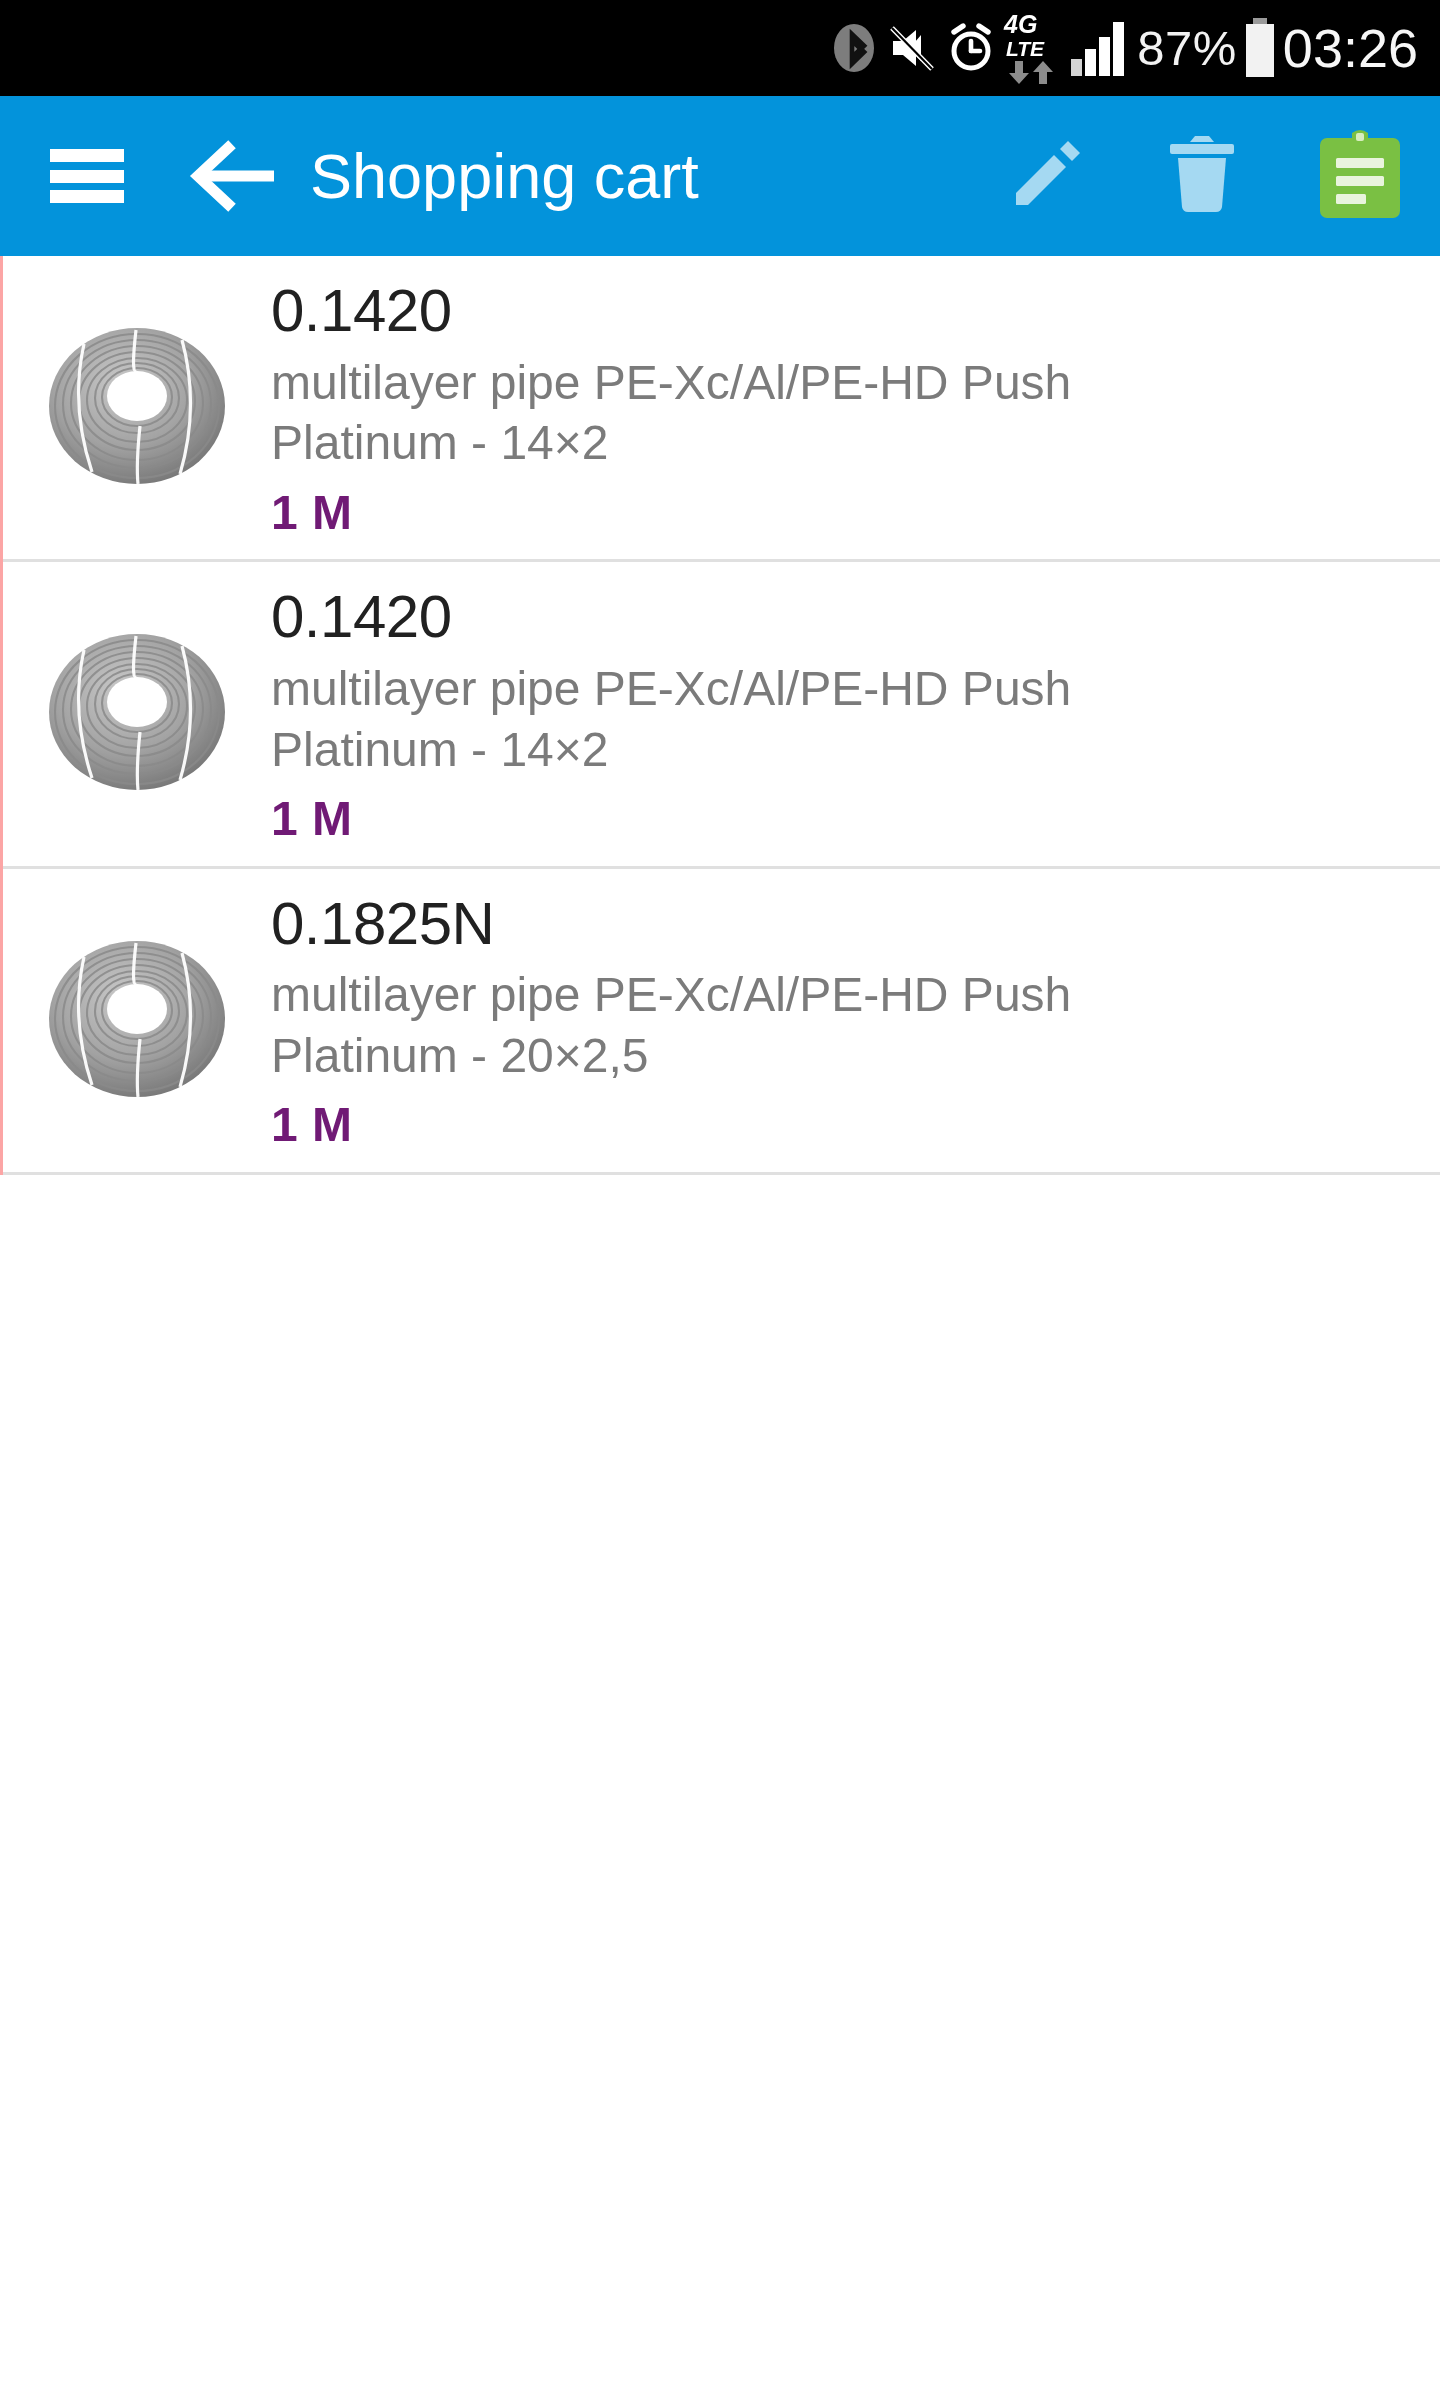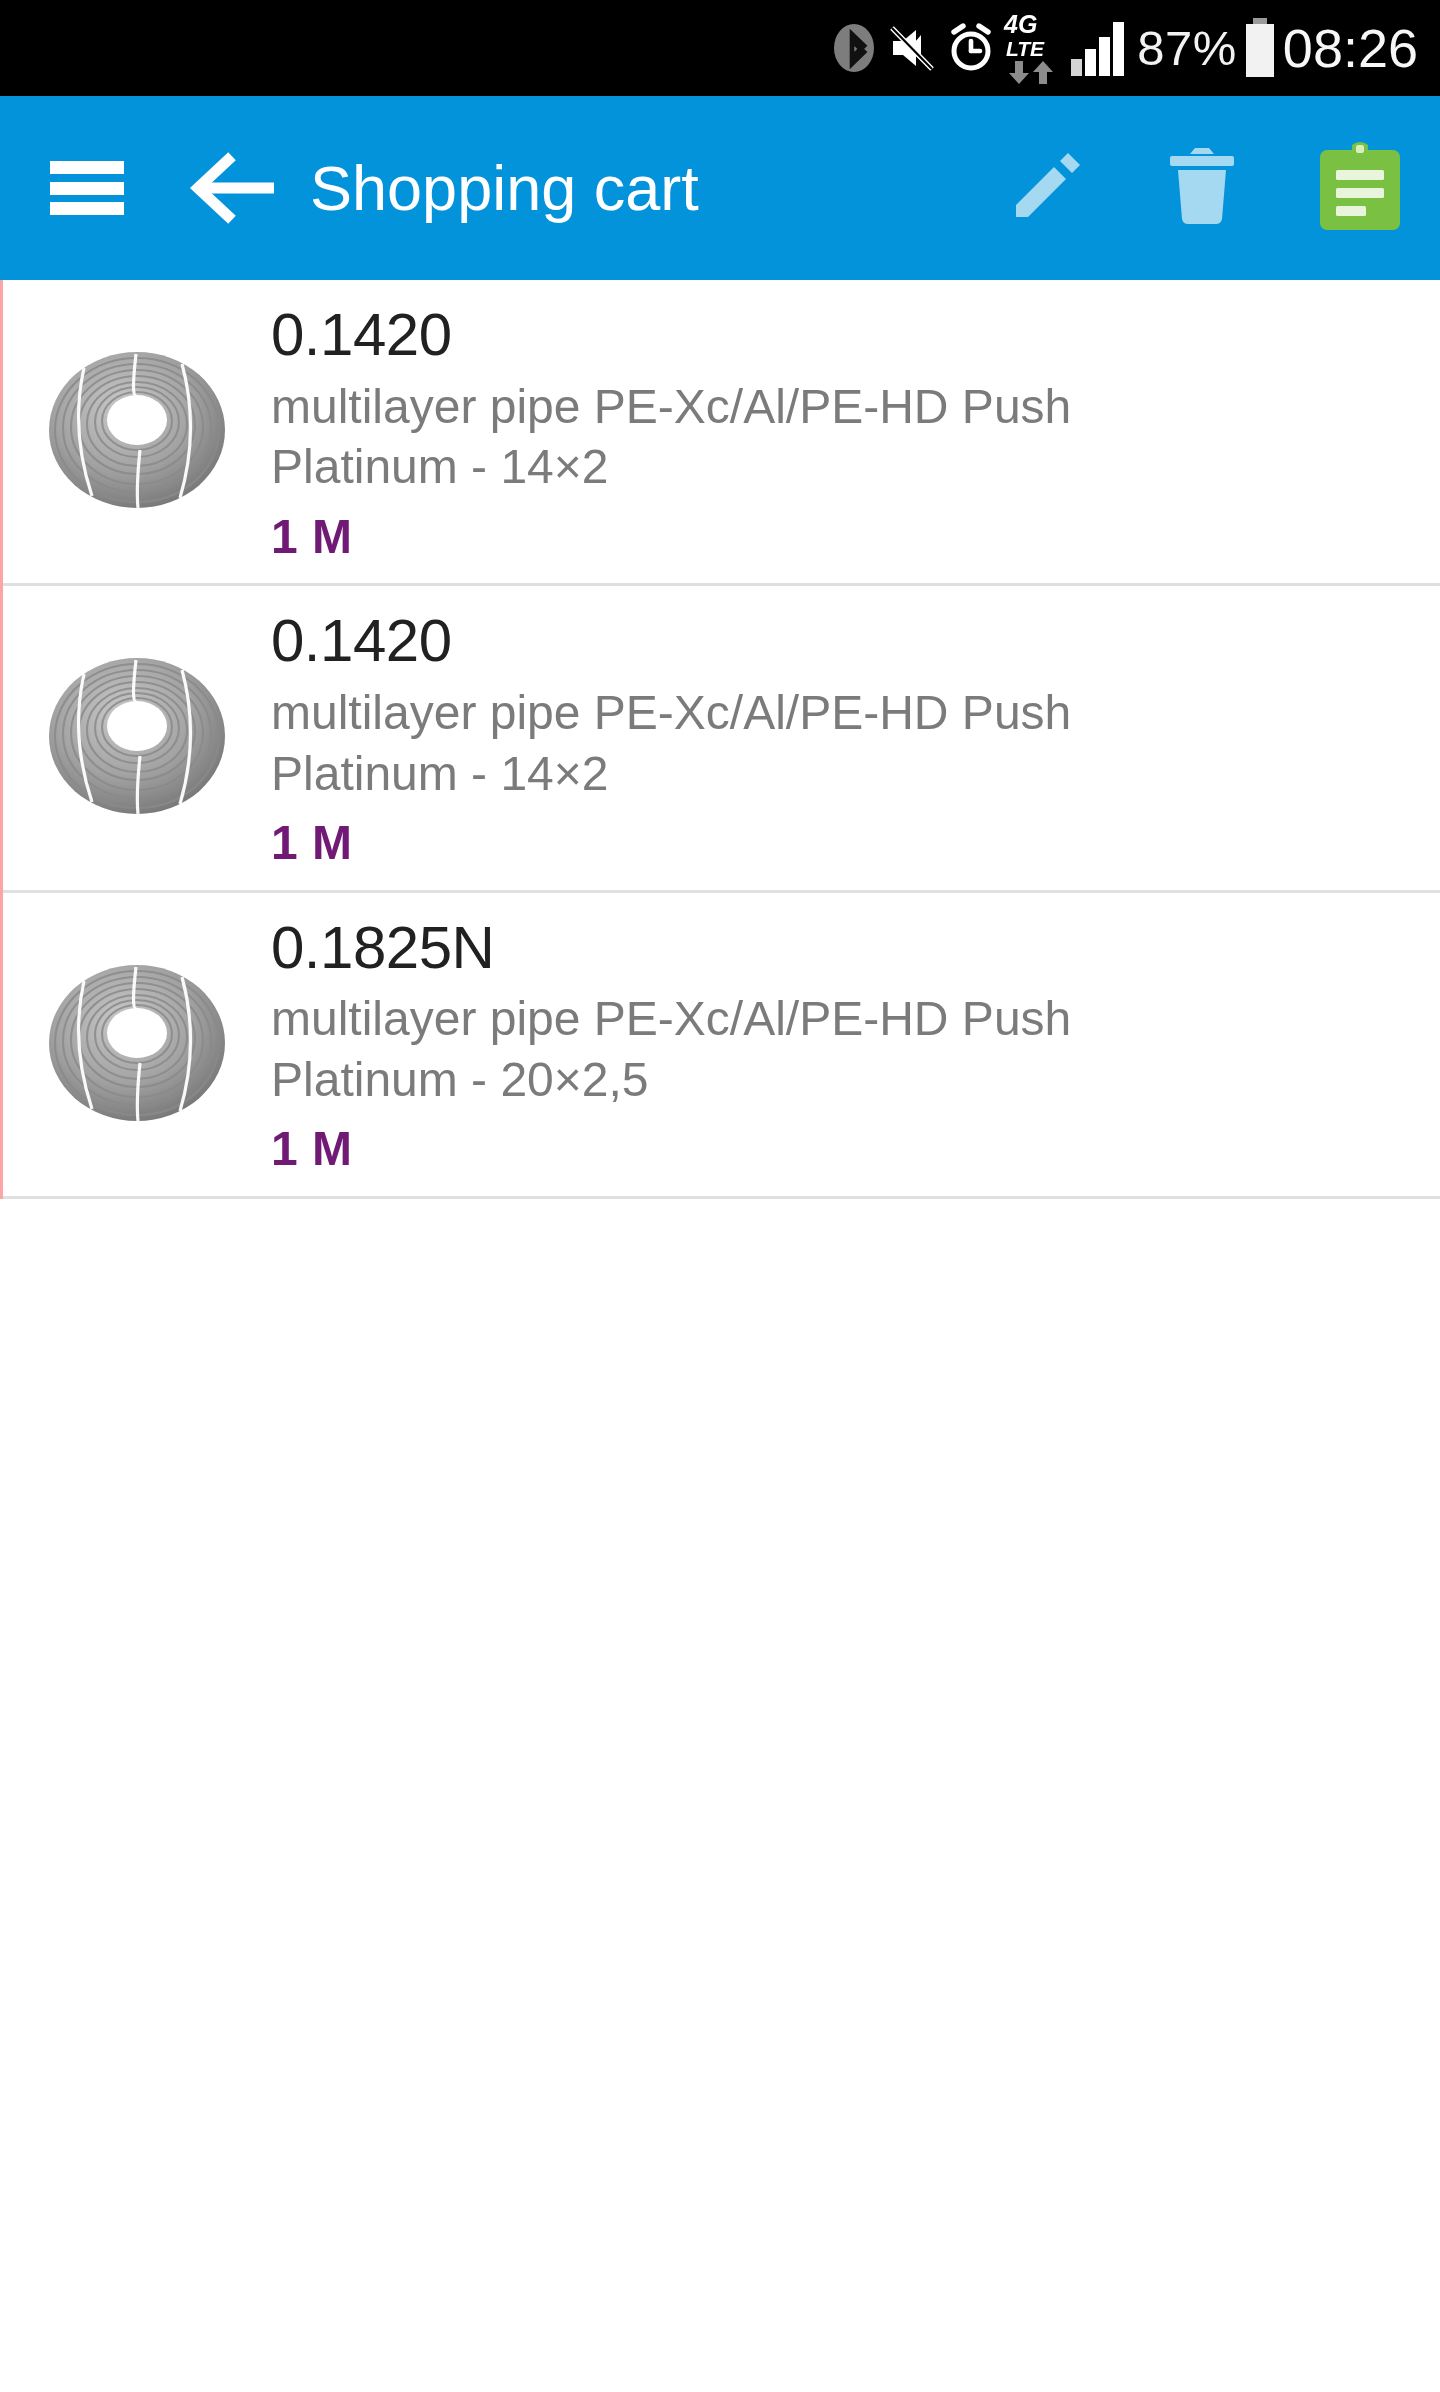--- a/index.html
+++ b/index.html
@@ -19,21 +19,21 @@
   }
   .sb-icon{ display:flex; align-items:center; justify-content:center; }
   .sb-text{
     color:#f2f2f2; font-size:49px; font-weight:400;
     letter-spacing:0.5px; line-height:1;
   }
   .sb-clock{ color:#f7f7f7; font-size:54px; font-weight:400; letter-spacing:0px; line-height:1; }
 
   
   .app-bar{
-    height:184px; background:#0393db;
+    height:160px; background:#0393db;
     display:flex; align-items:center;
     padding-left:50px; padding-right:34px;
   }
   .hamburger{
     width:74px; height:54px;
     display:flex; flex-direction:column; justify-content:space-between;
     cursor:pointer; flex:0 0 auto;
   }
   .hamburger span{ display:block; height:13px; width:100%; background:#ffffff; }
   .back-arrow{ margin-left:62px; flex:0 0 auto; cursor:pointer; display:flex; align-items:center; }
@@ -128,21 +128,21 @@
 
     <span class="sb-text">87%</span>
 
     <span class="sb-icon">
       <svg width="36" height="62" viewBox="0 0 36 62">
         <rect x="11" y="1" width="14" height="7" fill="#9a9a9a"></rect>
         <rect x="4" y="7" width="28" height="53" fill="#f2f2f2"></rect>
       </svg>
     </span>
 
-    <span class="sb-clock">08:26</span>
+    <span class="sb-clock">03:26</span>
   </div>
 
   <div class="app-bar">
 
     <div class="hamburger">
       <span></span>
         <span></span>
         <span></span>
     </div>
 

